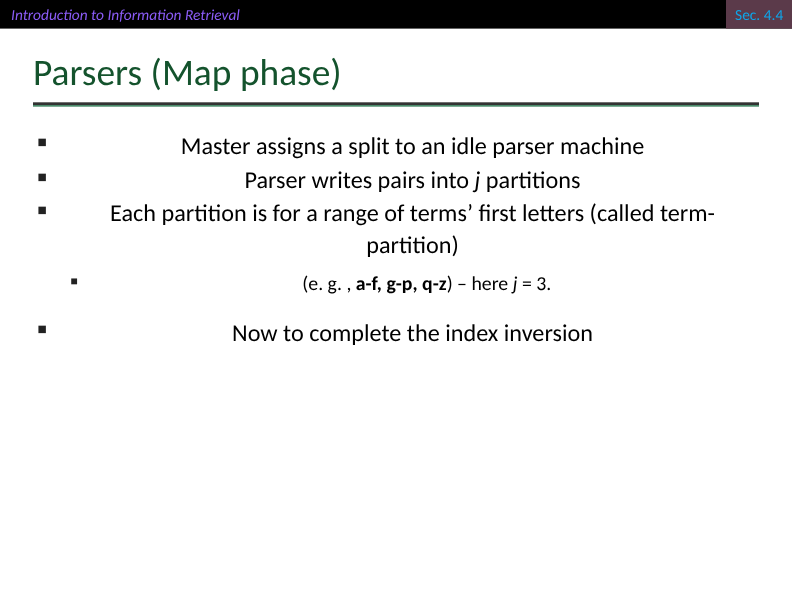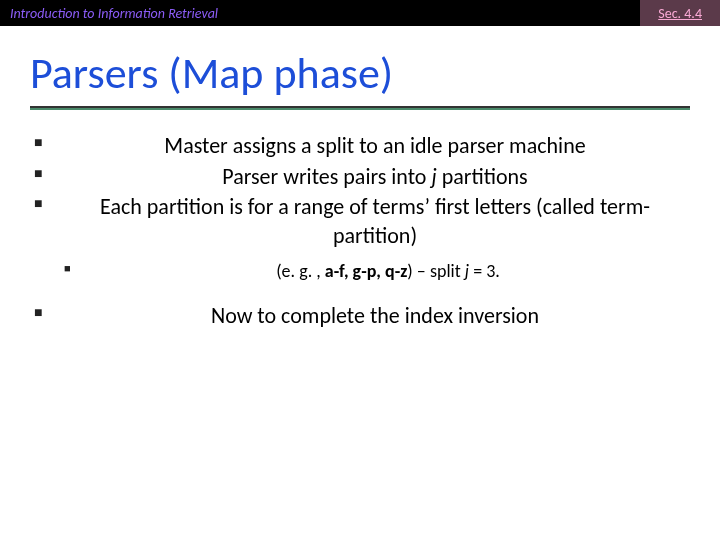--- a/index.html
+++ b/index.html
@@ -1,21 +1,21 @@
 <!DOCTYPE html>
 <html><head>
 <meta charset="utf-8">
 <style>
   * { margin: 0; padding: 0; box-sizing: border-box; }
   html, body { width: 720px; height: 540px; font-family: Calibri, Arial, sans-serif; background: #fff; color: #000; }
   .header { width: 100%; height: 26px; background: #000; display: flex; justify-content: space-between; align-items: center; padding: 0 10px; }
   .header-left { color: #8b5cf6; font-style: italic; font-size: 14px; font-family: Calibri, Arial, sans-serif; }
-  .header-right { color: #f9a8d4; font-size: 14px; background: #5b3a4a; height: 100%; display: flex; align-items: center; padding: 0 18px; margin-right: -10px; text-decoration: underline; }
+  .header-right { color: #0ea5e9; font-size: 14px; background: #5b3a4a; height: 100%; display: flex; align-items: center; padding: 0 8px; margin-right: -10px; }
   .title-wrap { padding: 20px 30px 4px 30px; }
-  .title { font-size: 44px; font-weight: 400; color: #1d4ed8; }
+  .title { font-size: 34px; font-weight: 400; color: #14532d; }
   .title-underline { margin: 6px 0 0 0; height: 4px; background: linear-gradient(to bottom, #333 0%, #333 50%, #4a8a6a 50%, #4a8a6a 100%); }
   .content { padding: 18px 30px 0 30px; font-size: 22px; line-height: 1.3; }
   ul.main { list-style: none; text-align: center; }
   ul.main > li { position: relative; padding-left: 30px; margin-bottom: 2px; }
   ul.main > li::before { content: "■"; position: absolute; left: 4px; top: 2px; font-size: 14px; color: #222; }
   ul.sub { list-style: none; margin: 10px 0 18px 0; }
   ul.sub > li { position: relative; padding-left: 26px; font-size: 18px; }
   ul.sub > li::before { content: "■"; position: absolute; left: 4px; top: 2px; font-size: 11px; color: #222; }
   .ital { font-style: italic; }
   .bolditalic { font-weight: bold; }
@@ -35,19 +35,19 @@
 
 <div class="content">
   <ul class="main">
     <li><span>Master assigns a split to an idle parser machine</span></li>
     <li>
       <span>Parser writes pairs into </span><span class="ital">j</span><span> partitions</span>
     </li>
     <li><span>Each partition is for a range of terms’ first letters (called term-partition)</span>
       <ul class="sub">
         <li>
-          <span>(e. g. , </span><span class="bolditalic">a-f, g-p, q-z</span><span>) – split </span><span class="ital">j</span><span> = 3.</span>
+          <span>(e. g. , </span><span class="bolditalic">a-f, g-p, q-z</span><span>) – here </span><span class="ital">j</span><span> = 3.</span>
         </li>
       </ul>
     </li>
     <li><span>Now to complete the index inversion</span></li>
   </ul>
 </div>
 
 </body></html>

